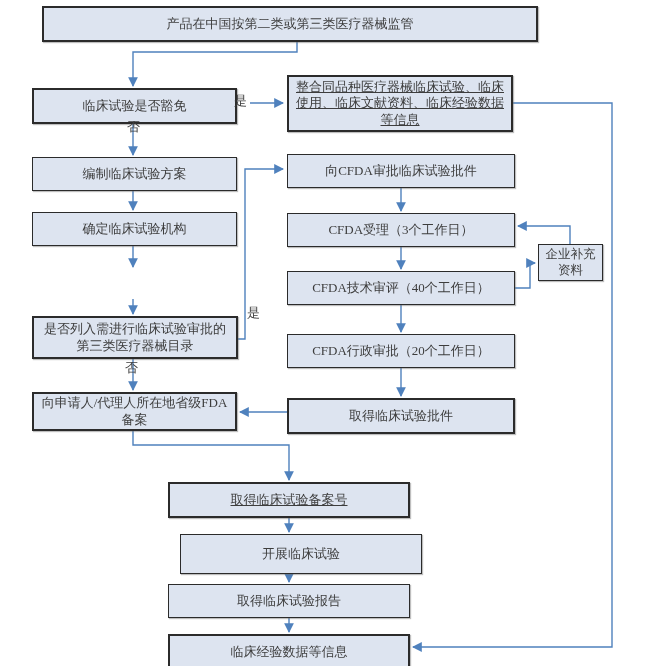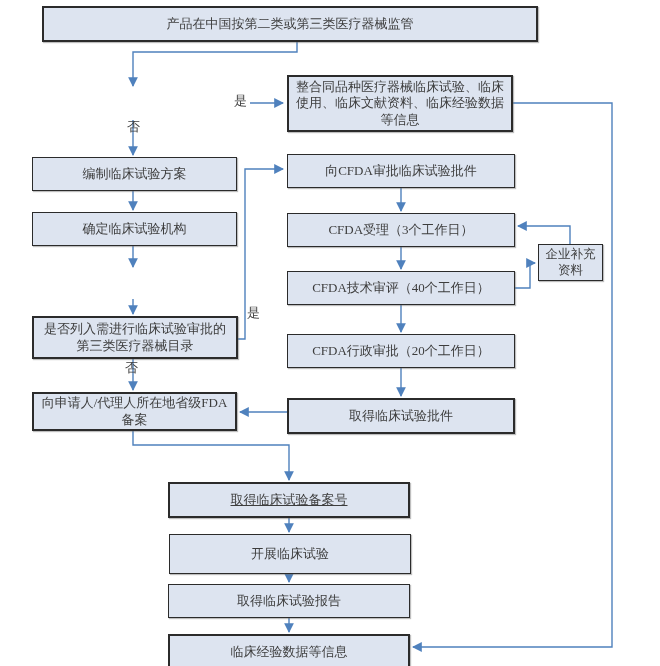--- a/index.html
+++ b/index.html
@@ -28,34 +28,34 @@
     text-align:center;color:var(--text);
     font-size:13px;line-height:1.25;padding:16px 4px;
   }
   .emph{border-width:2px;}
   .edge-label{
     position:absolute;font-size:13px;color:var(--text);line-height:1;
   }
   
   #n-product    {left:42px; top:6px;  width:496px;height:32px;}
   #n-exempt     {left:32px; top:88px; width:205px;height:32px;}
-  #n-integrate  {left:287px;top:75px; width:226px;height:57px;}
+  #n-integrate  {left:287px;top:75px; width:226px;height:57px;text-decoration:underline;}
   #n-protocol   {left:32px; top:157px;width:205px;height:31px;}
   #n-institution{left:32px; top:212px;width:205px;height:29px;}
   #n-ethics     {left:32px; top:269px;width:205px;height:30px;}
   #n-catalog    {left:32px; top:316px;width:206px;height:43px;}
   #n-provincial {left:32px; top:392px;width:205px;height:39px;}
   #n-apply      {left:287px;top:154px;width:228px;height:29px;}
   #n-accept     {left:287px;top:213px;width:228px;height:28px;}
   #n-tech       {left:287px;top:271px;width:228px;height:29px;}
   #n-supplement {left:538px;top:244px;width:65px; height:37px;font-size:12.5px;}
   #n-admin      {left:287px;top:334px;width:228px;height:29px;}
   #n-approval   {left:287px;top:398px;width:228px;height:29px;}
   #n-filing     {left:168px;top:482px;width:242px;height:28px;text-decoration:underline;}
-  #n-conduct    {left:169px;top:534px;width:242px;height:40px;}
+  #n-conduct    {left:180px;top:534px;width:242px;height:40px;}
   #n-report     {left:168px;top:584px;width:242px;height:27px;}
   #n-eval       {left:168px;top:634px;width:242px;height:27px;}
   #l-yes1{left:234px;top:94px;}
   #l-no1 {left:127px;top:120px;}
   #l-yes2{left:247px;top:306px;}
   #l-no2 {left:125px;top:361px;}
 </style>
 </head>
 <body>
 
@@ -83,20 +83,21 @@
     <path d="M287 412 L240 412" marker-end="url(#arrow)"></path>
     <path d="M515 288 L530 288 L530 263 L535 263" marker-end="url(#arrow)"></path>
     <path d="M570 244 L570 226 L518 226" marker-end="url(#arrow)"></path>
     <path d="M513 103 L612 103 L612 647 L413 647" marker-end="url(#arrow)"></path>
     <path d="M289 510 L289 532" marker-end="url(#arrow)"></path>
     <path d="M289 561 L289 582" marker-end="url(#arrow)"></path>
     <path d="M289 611 L289 632" marker-end="url(#arrow)"></path>
   </svg>
 
   <div class="node emph" id="n-product">产品在中国按第二类或第三类医疗器械监管</div>
+  <div class="node emph" id="n-exempt">临床试验是否豁免</div>
   <div class="node emph" id="n-integrate">整合同品种医疗器械临床试验、临床使用、临床文献资料、临床经验数据等信息</div>
   <div class="node" id="n-protocol">编制临床试验方案</div>
   <div class="node" id="n-institution">确定临床试验机构</div>
   <div class="node emph" id="n-catalog">是否列入需进行临床试验审批的第三类医疗器械目录</div>
   <div class="node emph" id="n-provincial">向申请人/代理人所在地省级FDA备案</div>
   <div class="node" id="n-apply">向CFDA审批临床试验批件</div>
   <div class="node" id="n-accept">CFDA受理（3个工作日）</div>
   <div class="node" id="n-tech">CFDA技术审评（40个工作日）</div>
   <div class="node" id="n-supplement">企业补充资料</div>
   <div class="node" id="n-admin">CFDA行政审批（20个工作日）</div>

